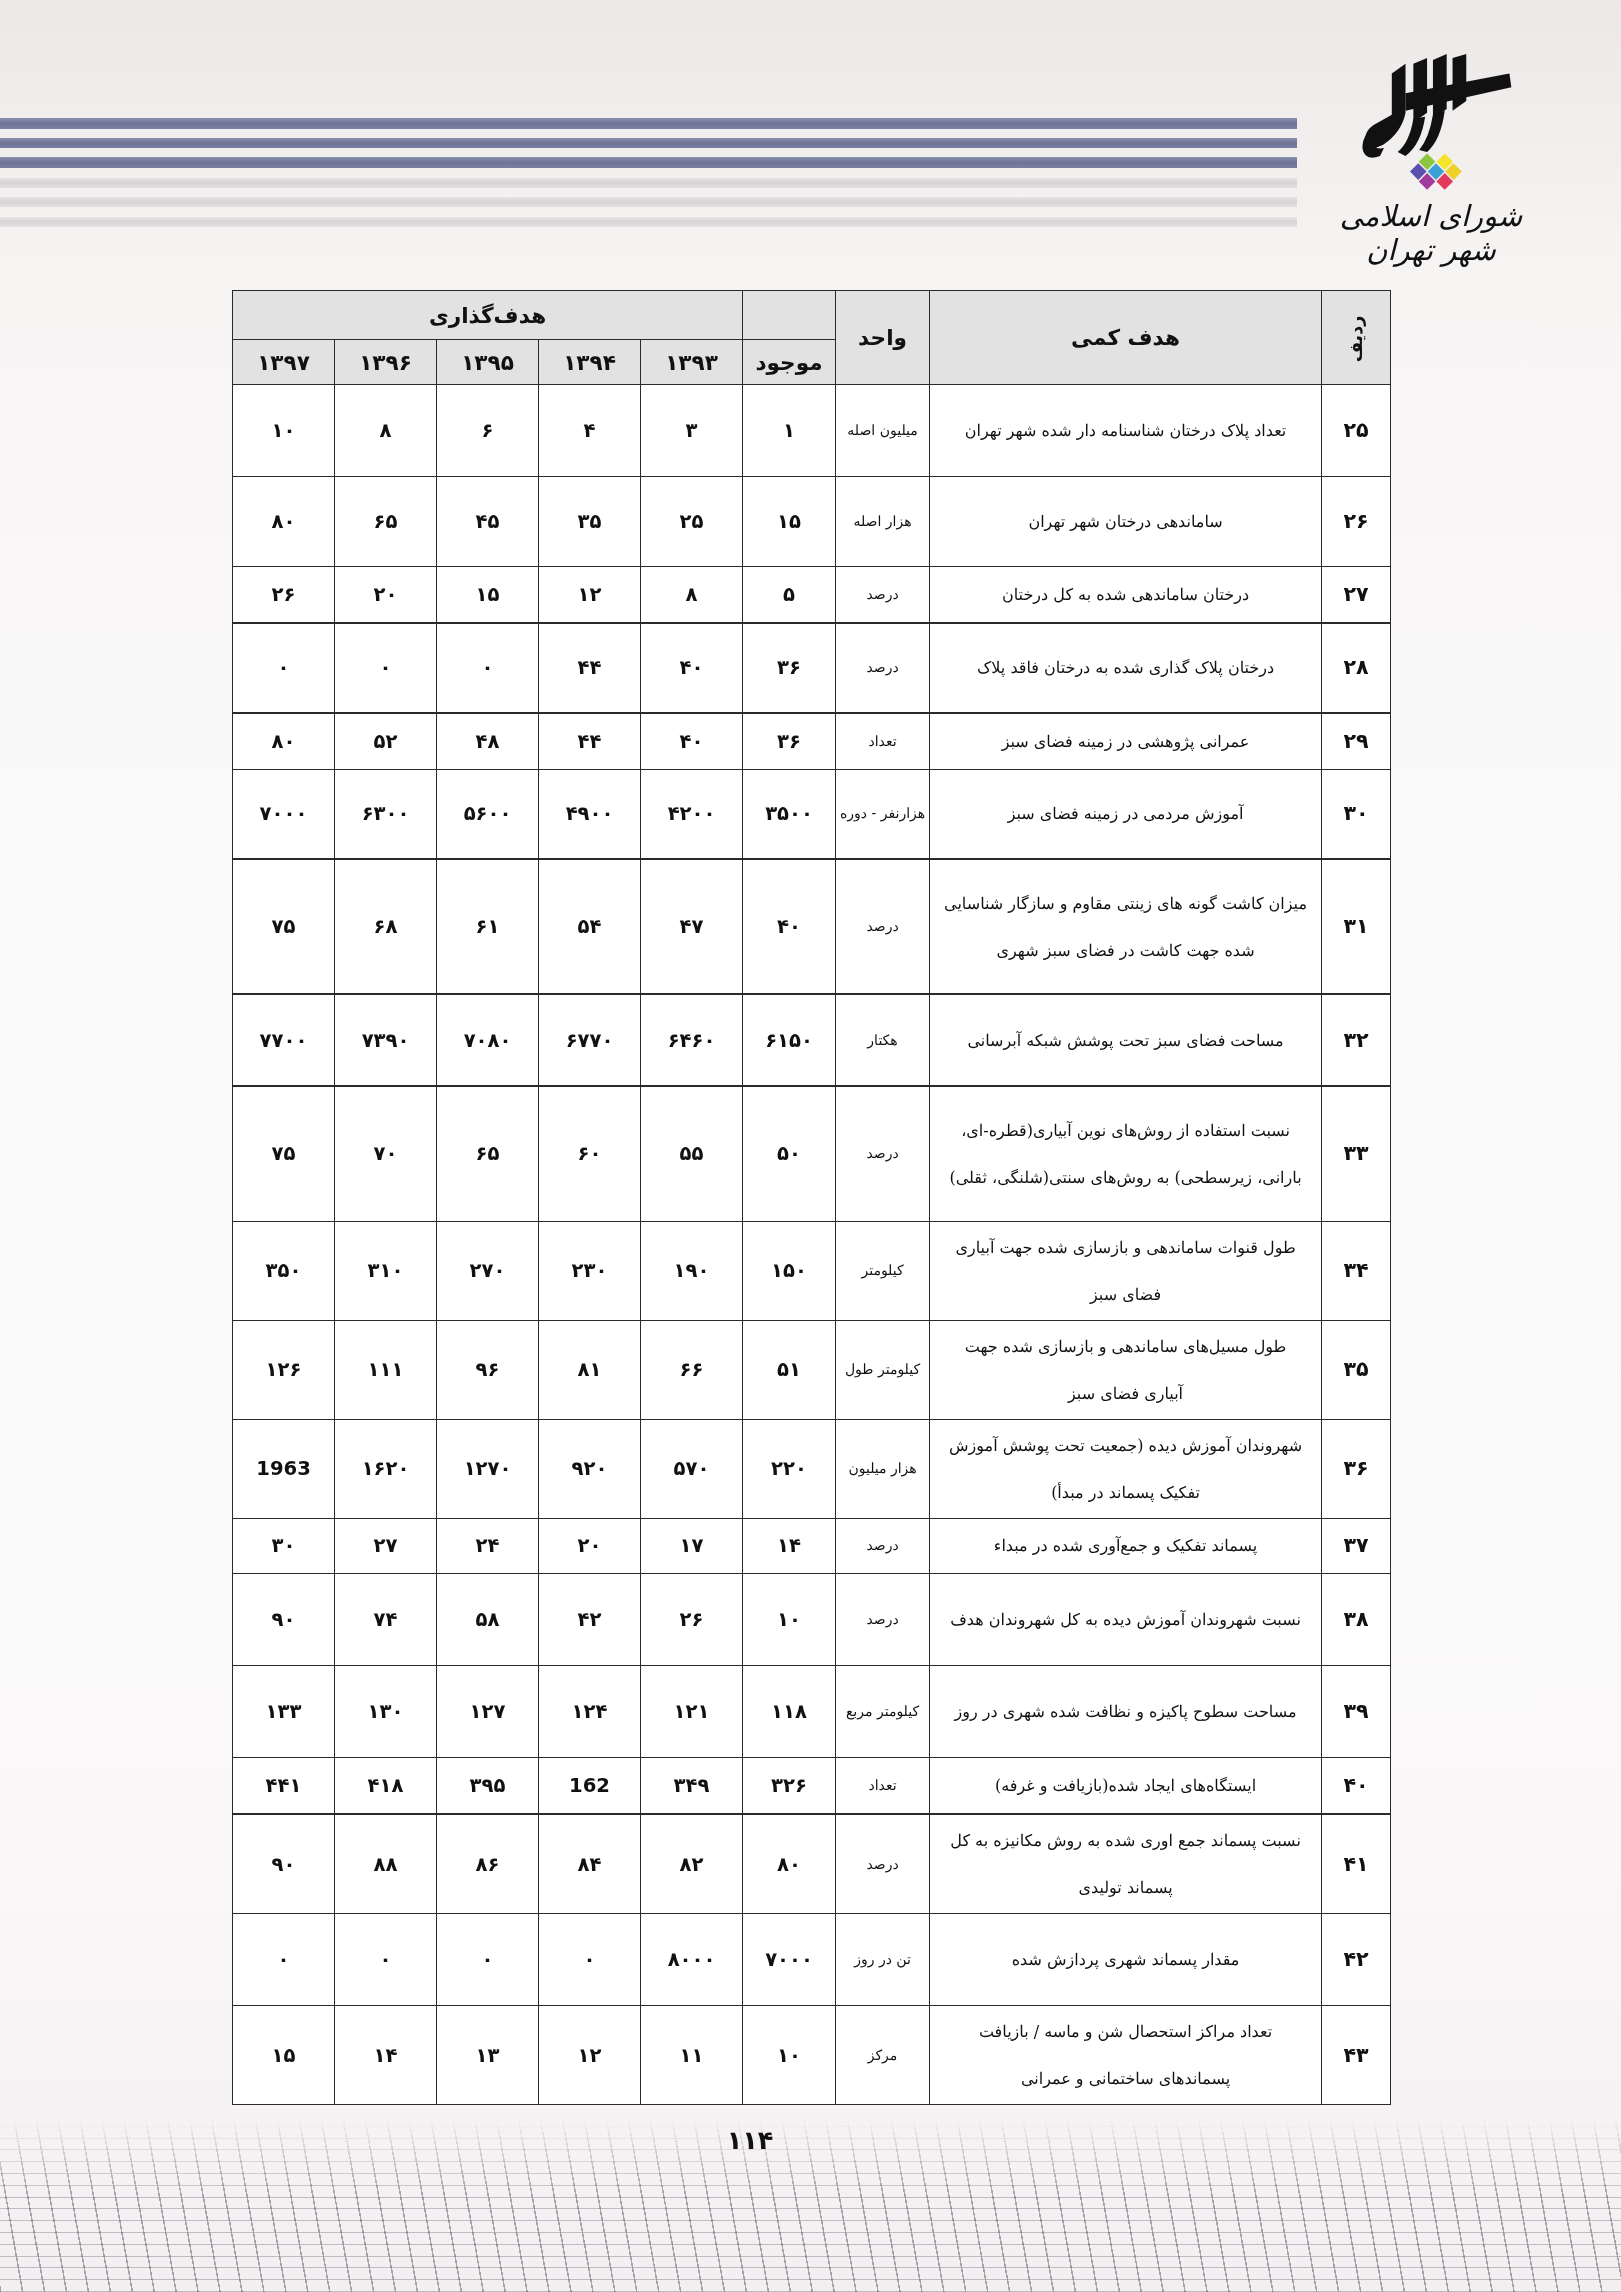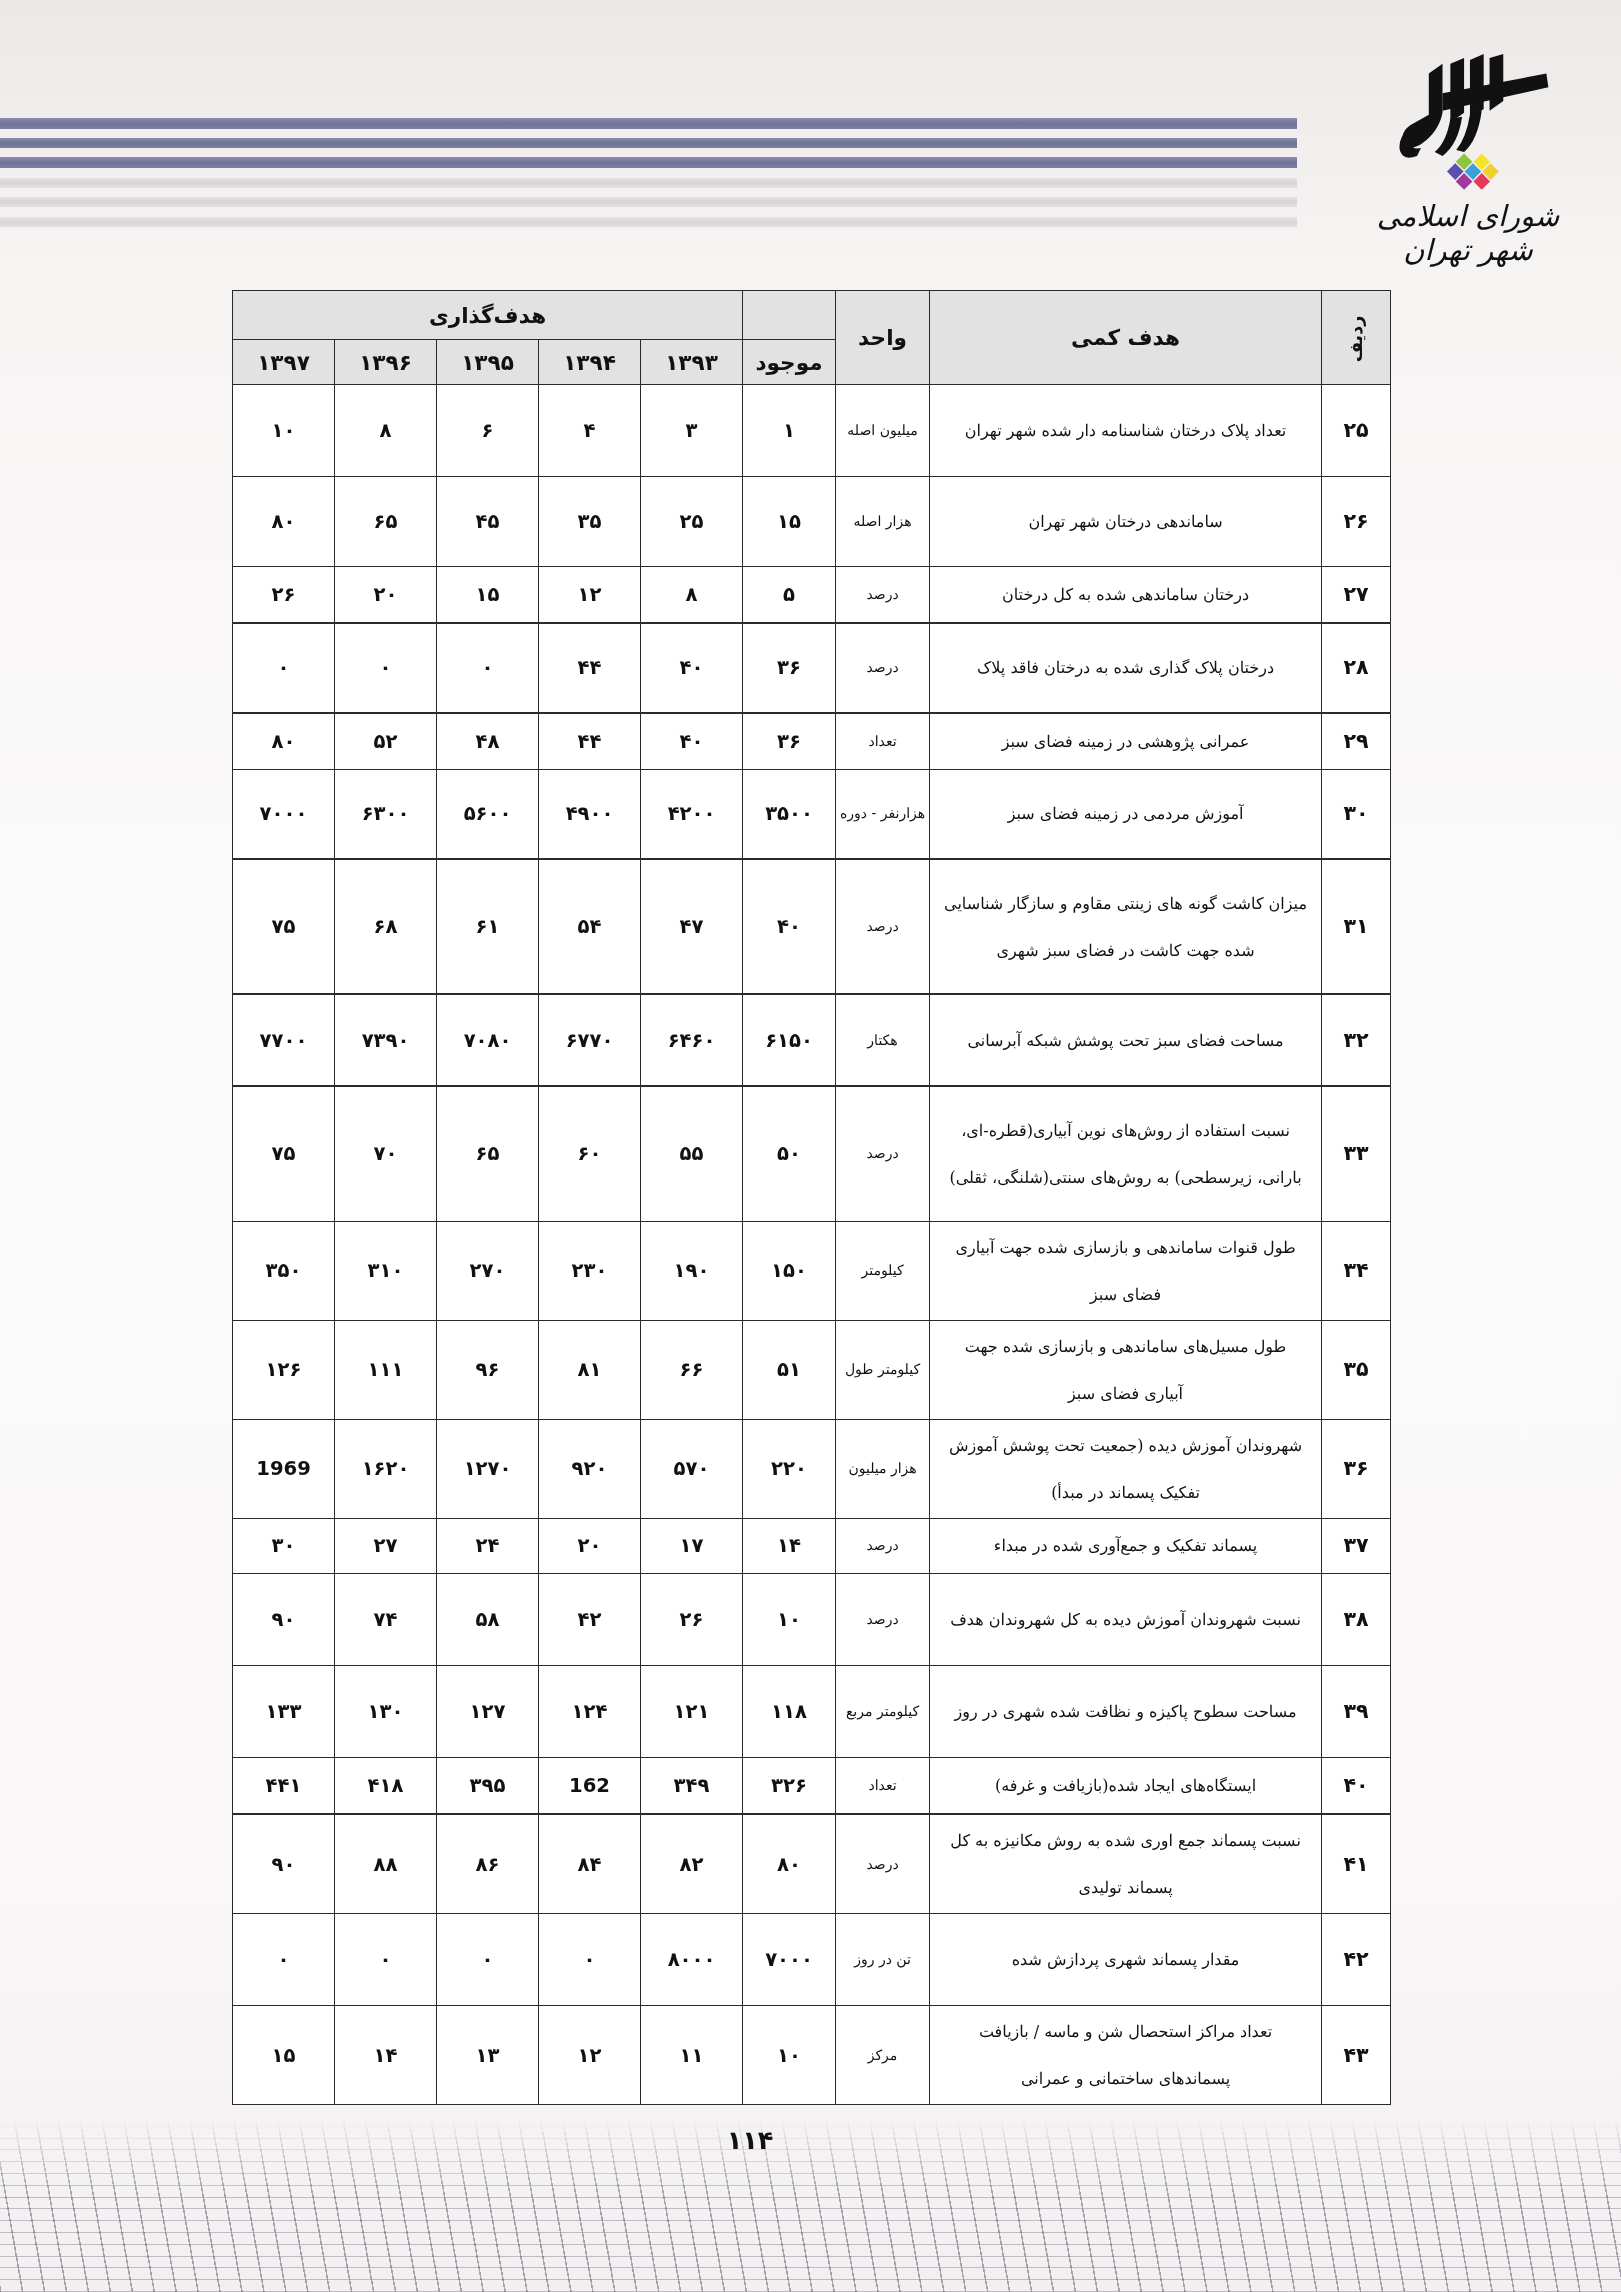--- a/index.html
+++ b/index.html
@@ -31,21 +31,21 @@
     .s1 { top: 2.9px; }
     .s2 { top: 22.5px; }
     .s3 { top: 42px; }
     .s4 { top: 63px; }
     .s5 { top: 82px; }
     .s6 { top: 102px; }
 
     
     .logo {
       position: absolute;
-      left: 1360px;
+      left: 1323px;
       top: 54px;
       width: 216px;
       height: 196px;
     }
     .logo-text {
       position: absolute;
       left: 0;
       top: 145px;
       width: 216px;
       text-align: center;
@@ -330,21 +330,21 @@
         </tr>
         <tr style="height: 90px;">
           <td class="rownum">۳۶</td>
           <td class="desc">شهروندان آموزش دیده (جمعیت تحت پوشش آموزش تفکیک پسماند در مبدأ)</td>
           <td class="unit">هزار میلیون</td>
           <td class="num">۲۲۰</td>
           <td class="num">۵۷۰</td>
           <td class="num">۹۲۰</td>
           <td class="num">۱۲۷۰</td>
           <td class="num">۱۶۲۰</td>
-          <td class="num">1969</td>
+          <td class="num">1963</td>
         </tr>
         <tr style="height: 47px;">
           <td class="rownum">۳۷</td>
           <td class="desc">پسماند تفکیک و جمع‌آوری شده در مبداء</td>
           <td class="unit">درصد</td>
           <td class="num">۱۴</td>
           <td class="num">۱۷</td>
           <td class="num">۲۰</td>
           <td class="num">۲۴</td>
           <td class="num">۲۷</td>

